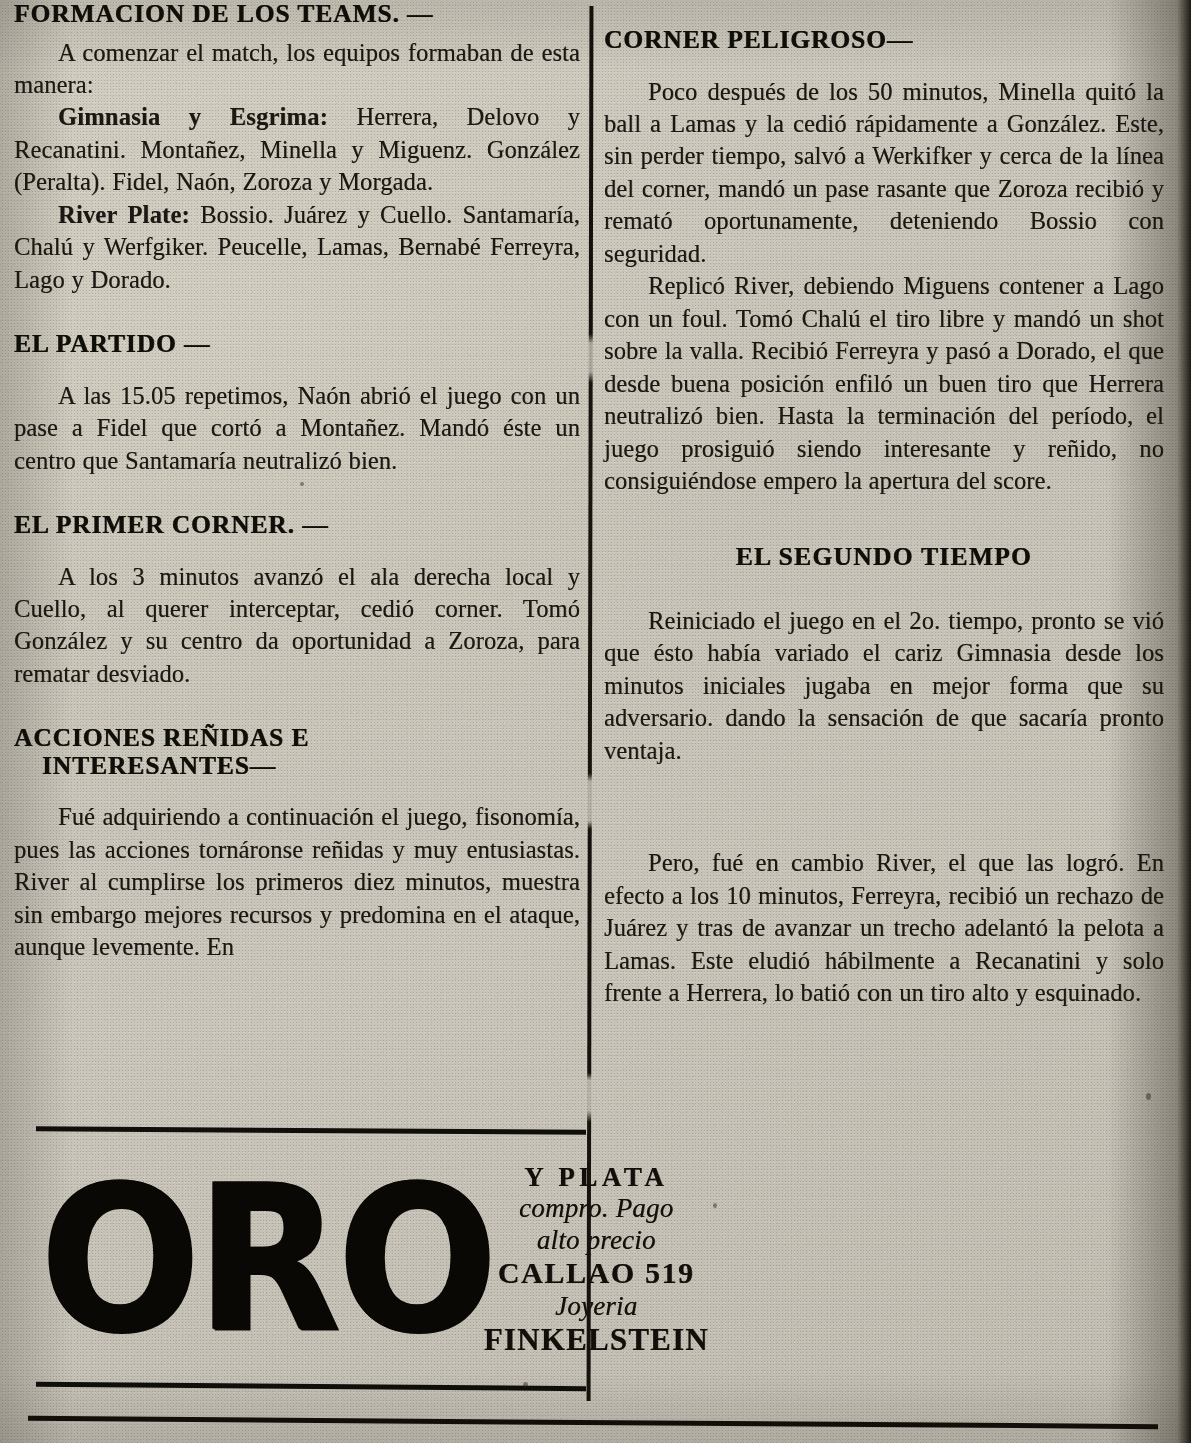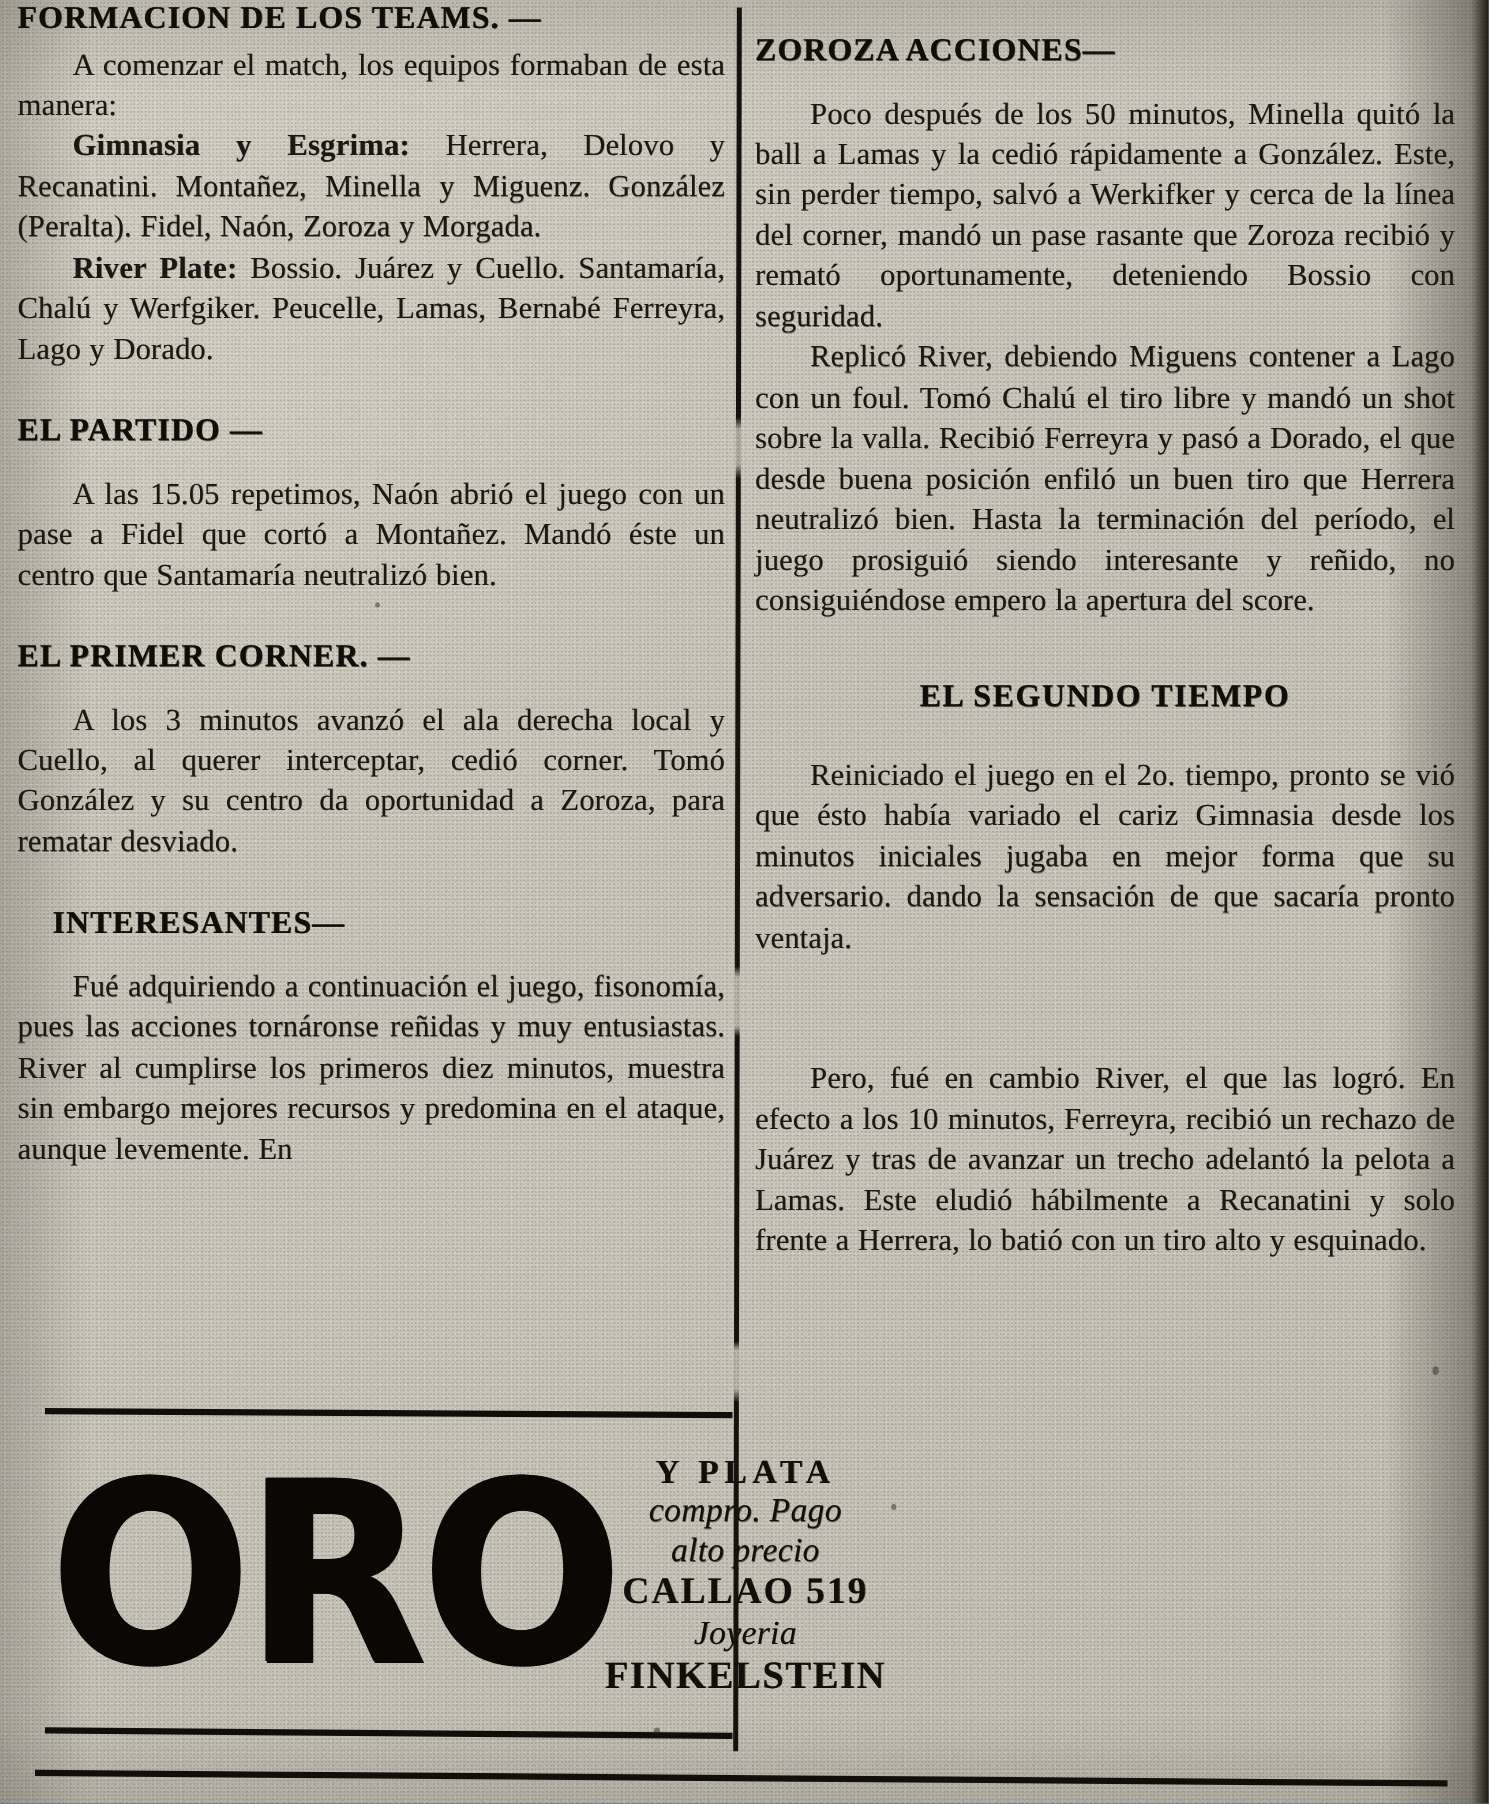--- a/index.html
+++ b/index.html
@@ -234,30 +234,31 @@
       <h2 class="sec-head">EL PARTIDO —</h2>
       <div class="sp-m"></div>
       <p class="body"><span>A las 15.05 repetimos, Naón abrió el juego con un pase a Fidel que cortó a Montañez. Mandó éste un centro que Santamaría neutralizó bien.</span></p>
 
       <div class="sp-l"></div>
       <h2 class="sec-head">EL PRIMER CORNER. —</h2>
       <div class="sp-m"></div>
       <p class="body"><span>A los 3 minutos avanzó el ala derecha local y Cuello, al querer interceptar, cedió corner. Tomó González y su centro da oportunidad a Zoroza, para rematar desviado.</span></p>
 
       <div class="sp-l"></div>
+      <h2 class="sec-head">ACCIONES REÑIDAS E</h2>
       <h2 class="sec-head" style="margin-left:28px;">INTERESANTES—</h2>
       <div class="sp-m"></div>
       <p class="body"><span>Fué adquiriendo a continuación el juego, fisonomía, pues las acciones tornáronse reñidas y muy entusiastas. River al cumplirse los primeros diez minutos, muestra sin embargo mejores recursos y predomina en el ataque, aunque levemente. En</span></p>
 
     </div>
 
     <div class="col col-right">
 
       <div style="height:26px;"></div>
-      <h2 class="sec-head">ZOROZA ACCIONES—</h2>
+      <h2 class="sec-head">CORNER PELIGROSO—</h2>
       <div class="sp-m"></div>
       <p class="body"><span>Poco después de los 50 minutos, Minella quitó la ball a Lamas y la cedió rápidamente a González. Este, sin perder tiempo, salvó a Werkifker y cerca de la línea del corner, mandó un pase rasante que Zoroza recibió y remató oportunamente, deteniendo Bossio con seguridad.</span></p>
       <p class="body"><span>Replicó River, debiendo Miguens contener a Lago con un foul. Tomó Chalú el tiro libre y mandó un shot sobre la valla. Recibió Ferreyra y pasó a Dorado, el que desde buena posición enfiló un buen tiro que Herrera neutralizó bien. Hasta la terminación del período, el juego prosiguió siendo interesante y reñido, no consiguiéndose empero la apertura del score.</span></p>
 
       <div class="sp-xl"></div>
       <h2 class="sec-head centered">EL SEGUNDO TIEMPO</h2>
       <div class="sp-l"></div>
       <p class="body"><span>Reiniciado el juego en el 2o. tiempo, pronto se vió que ésto había variado el cariz Gimnasia desde los minutos iniciales jugaba en mejor forma que su adversario. dando la sensación de que sacaría pronto ventaja.</span></p>
 
       <div class="sp-xl"></div>

